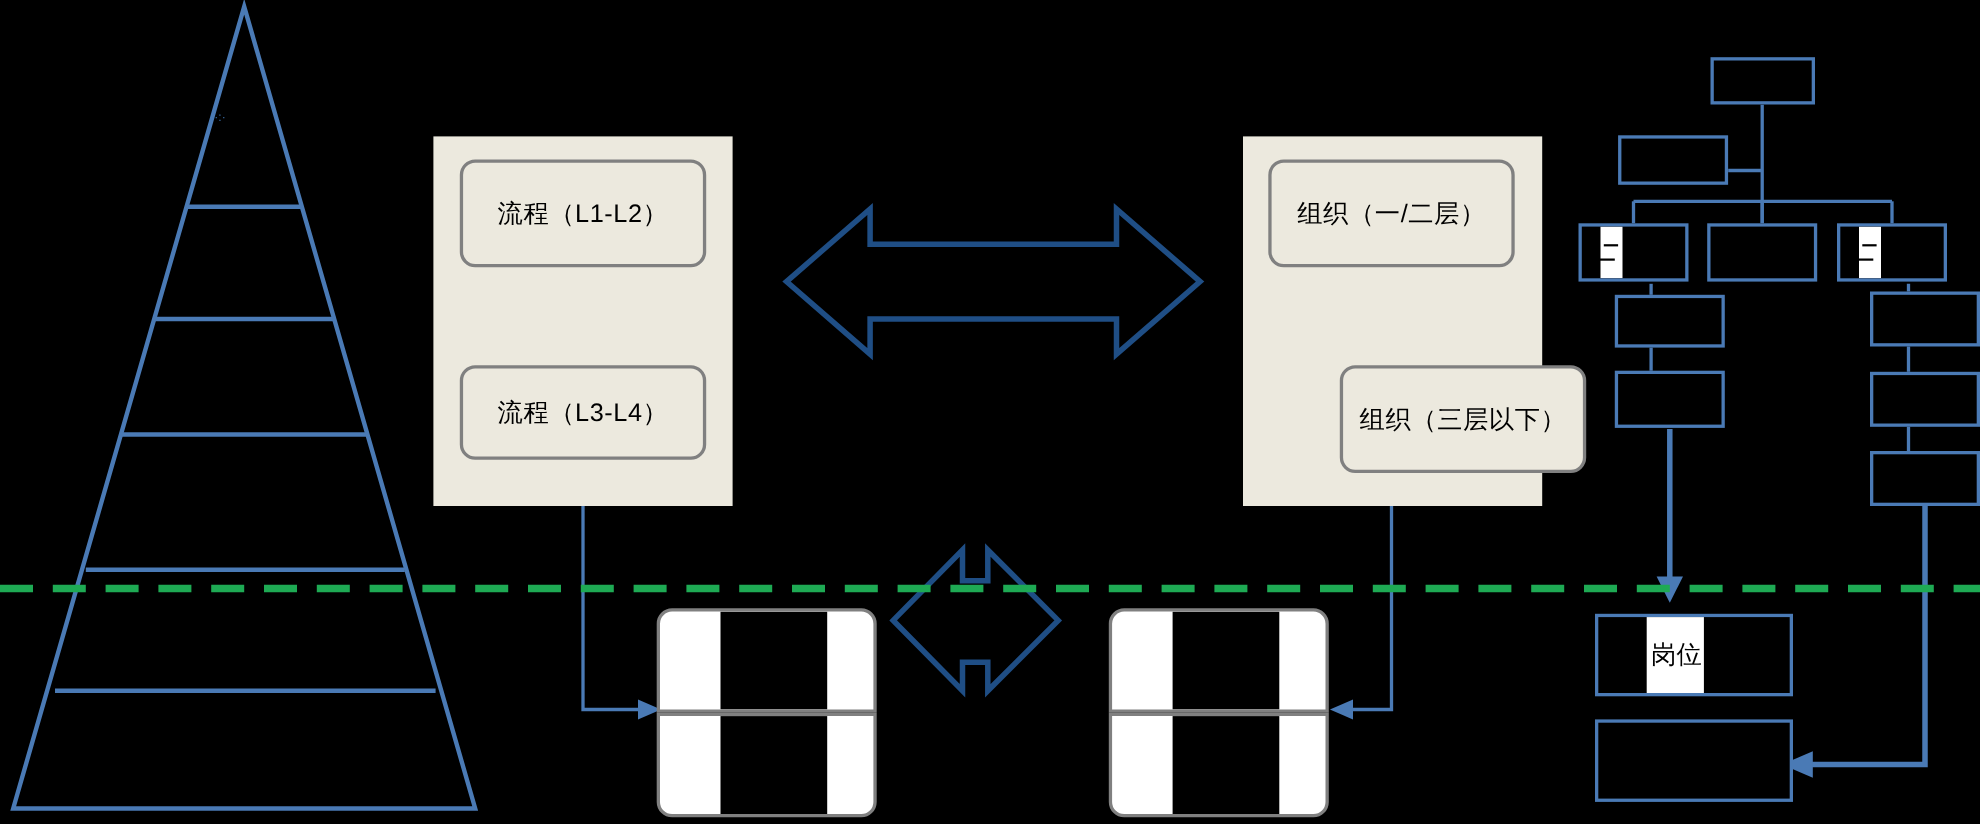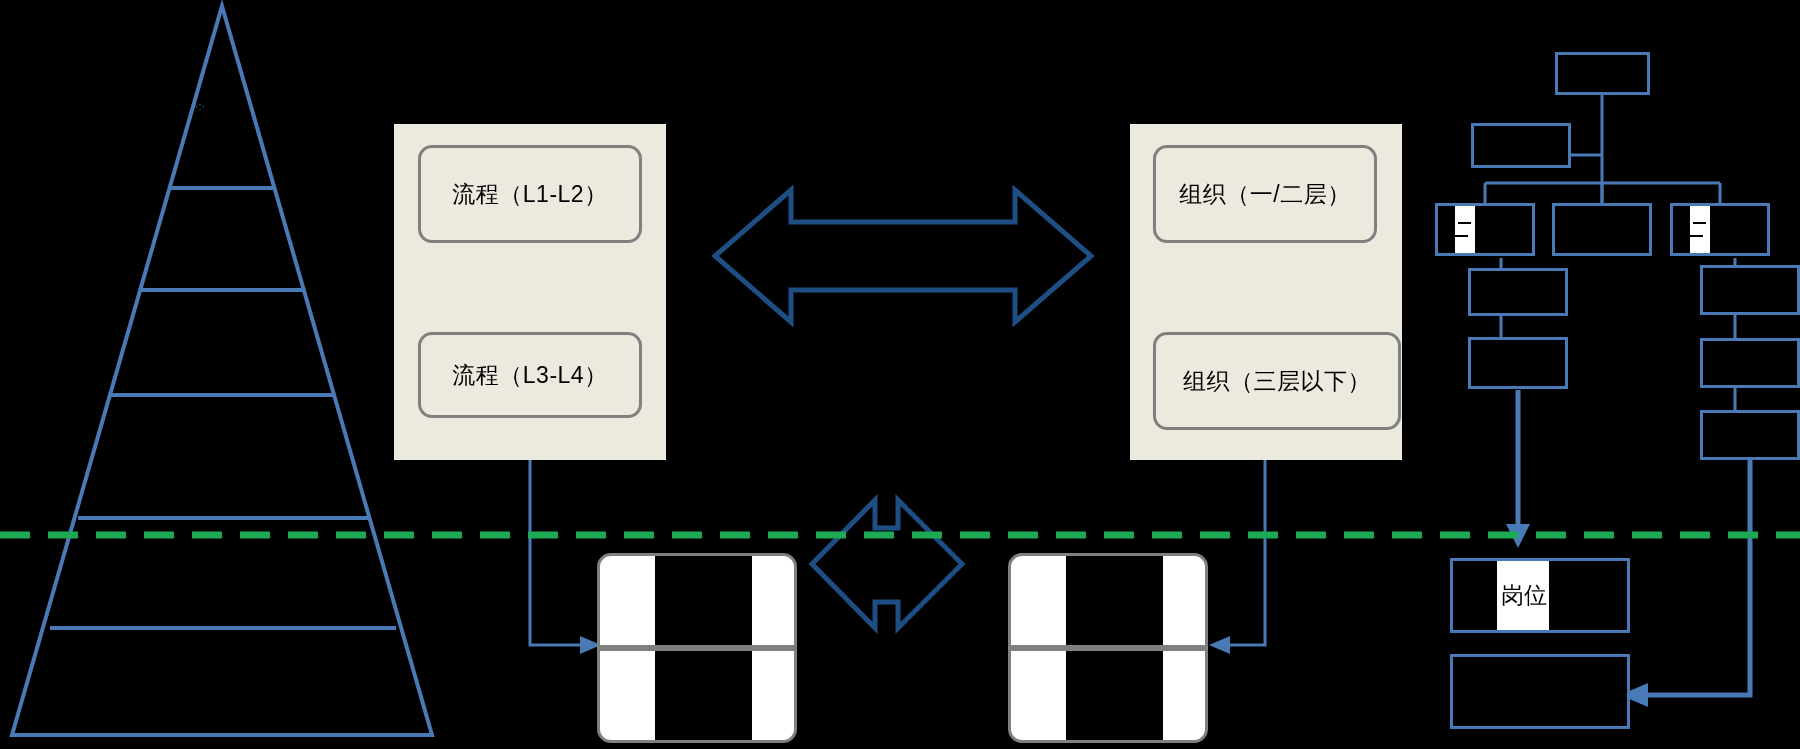--- a/index.html
+++ b/index.html
@@ -143,21 +143,21 @@
   <div class="rbox" style="left:418px;top:332px;width:224px;height:86px;">
     <span>流程（L3-L4）</span>
   </div>
 
   <div class="panel" style="left:1130px;top:124px;width:272px;height:336px;"></div>
 
   <div class="rbox" style="left:1153px;top:145px;width:224px;height:98px;justify-content:center;">
     <span>组织（一/二层）</span>
   </div>
 
-  <div class="rbox" style="left:1153px;top:332px;width:248px;height:98px;">
+  <div class="rbox" style="left:1218px;top:332px;width:224px;height:98px;">
     <span>组织（三层以下）</span>
   </div>
 
   <div class="wbox top" style="left:597px;top:553px;width:200px;height:95px;">
     <div class="redact" style="left:55px;width:97px;"></div>
     <span></span>
   </div>
   <div class="wbox bot" style="left:597px;top:648px;width:200px;height:95px;">
     <div class="redact" style="left:55px;width:97px;"></div>
     <span></span>

